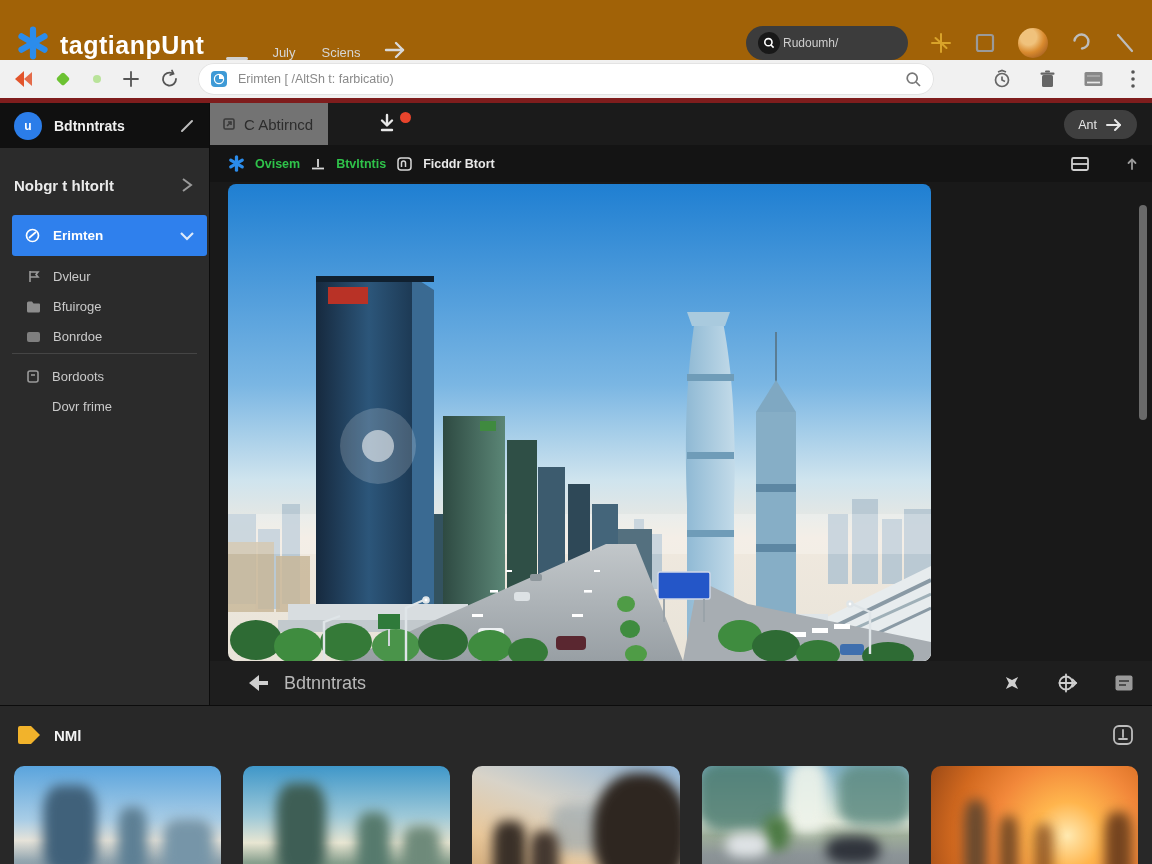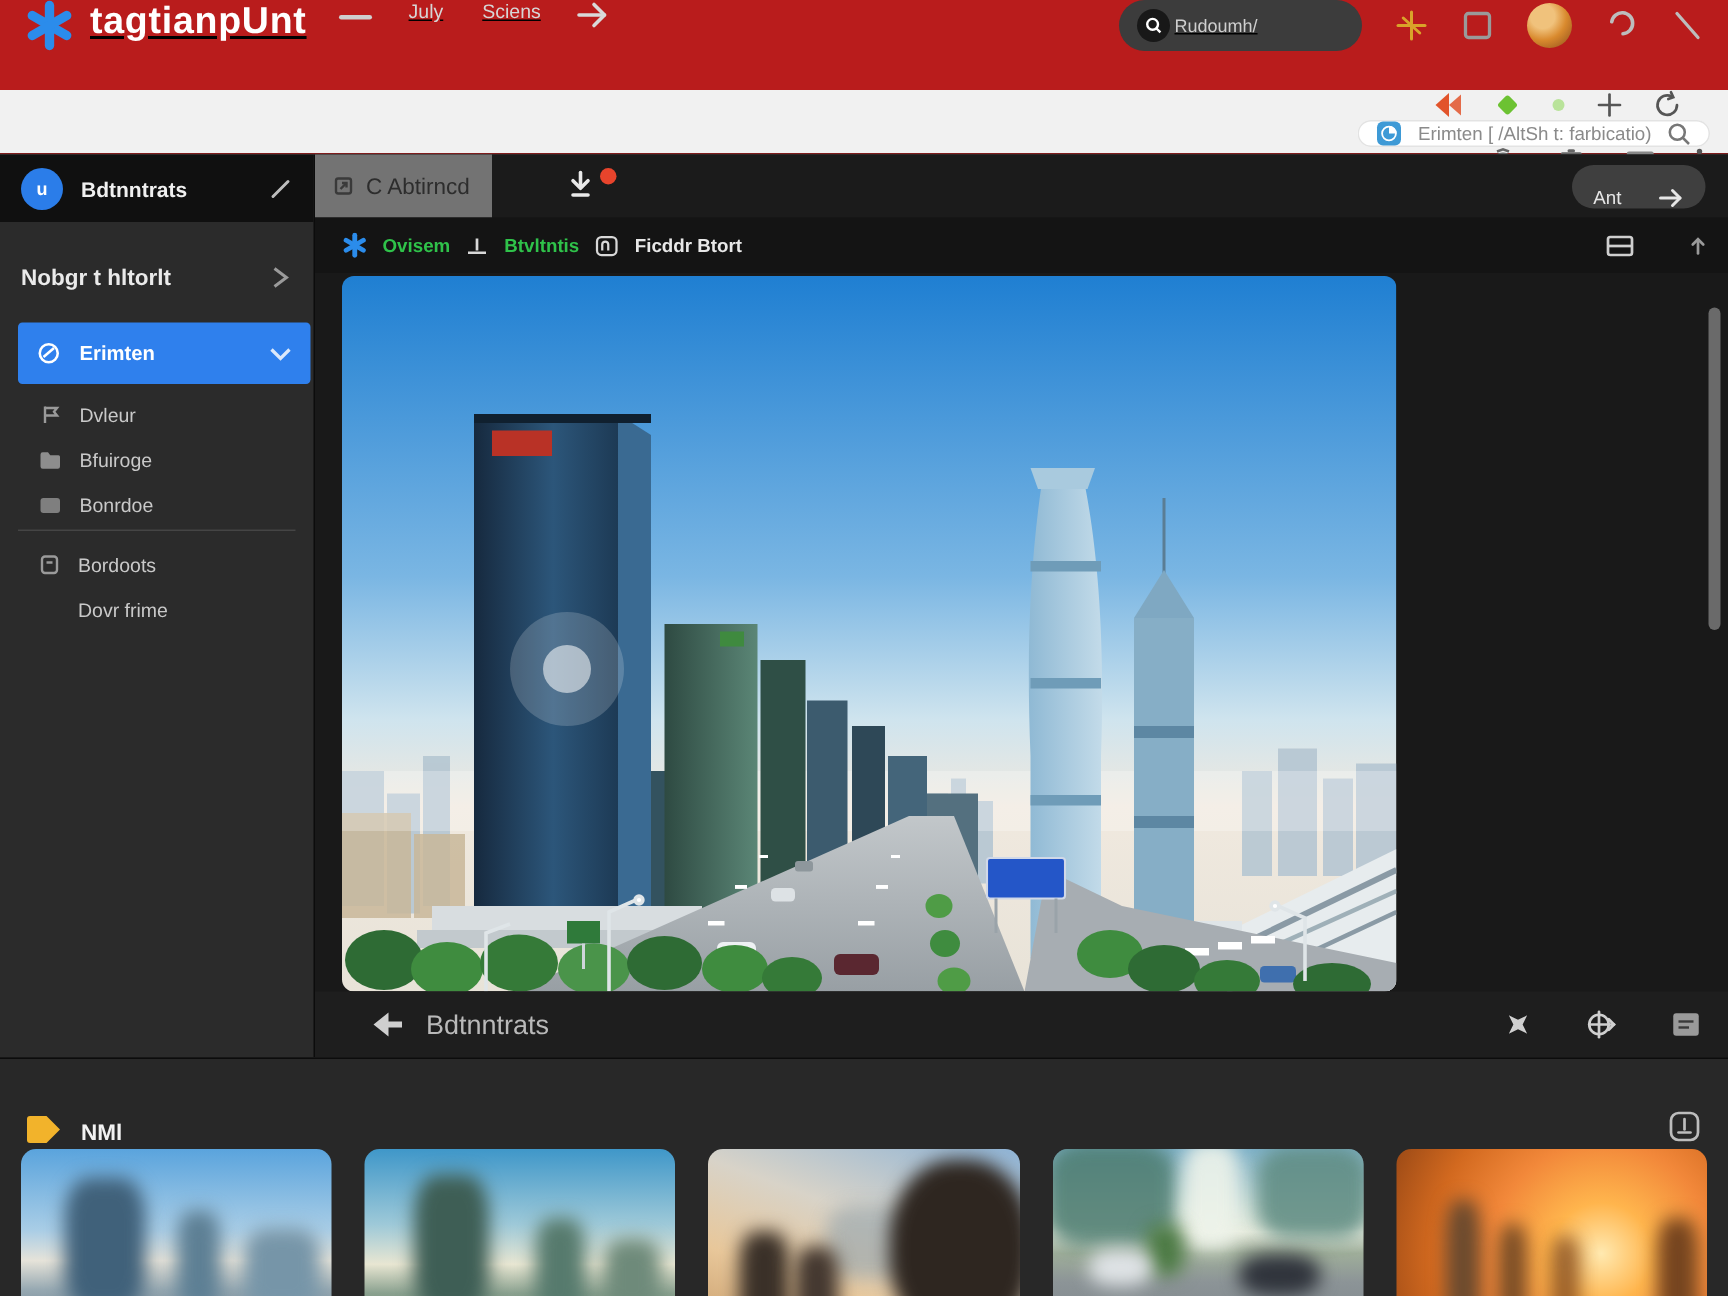--- a/index.html
+++ b/index.html
@@ -1,35 +1,35 @@
 <!DOCTYPE html>
 <html><head>
 <meta charset="utf-8">
 <style>
   * { margin:0; padding:0; box-sizing:border-box; }
   html,body { width:1152px; height:864px; overflow:hidden; background:#111;
     font-family:"Liberation Sans", sans-serif; }
   .ic { display:inline-flex; align-items:center; justify-content:center; flex:none; }
 
   
-  .topbar { position:relative; height:60px; background:#b91c1c; display:flex; align-items:flex-start; padding:0 16px;text-decoration:underline; }
+  .topbar { position:relative; height:60px; background:#a16207; display:flex; align-items:flex-end; padding:0 16px; }
   .brand { color:#fff; font-size:25px; font-weight:bold; letter-spacing:.5px; margin-left:10px; }
   .dash { width:22px; height:3px; background:#cfcfcf; border-radius:2px; margin:10px 0 0 22px; }
   .menu { display:flex; gap:26px; margin-left:24px; }
   .menu span { color:#d6d6d6; font-size:13px; cursor:default; }
   .top-right { margin-left:auto; display:flex; align-items:center; gap:22px; }
   .searchpill { display:flex; align-items:center; gap:3px; background:#3c3c3c; border-radius:17px;
     height:34px; width:162px; padding:0 12px; }
   .searchpill .bub { width:22px; height:22px; border-radius:50%; background:#181818; }
   .searchpill span { color:#cfcfcf; font-size:12px; }
   .avatar { width:30px; height:30px; border-radius:50%;
     background:radial-gradient(circle at 35% 30%, #f0c27c 0 28%, #d98a2e 55%, #8a4a1a 100%); }
 
   
-  .toolbar { height:43px; background:#f1f1f1; border-bottom:1px solid #7f1d1d; display:flex; align-items:flex-end; padding:0 12px;flex-direction:column; }
+  .toolbar { height:43px; background:#f1f1f1; border-bottom:5px solid #7f1d1d; display:flex; align-items:center; padding:0 12px; }
   .toolbar .navicons { display:flex; align-items:center; gap:20px; margin-right:18px; }
   .addressbar { flex:1; max-width:736px; height:32px; background:#fff; border-radius:16px; display:flex;
     align-items:center; padding:0 12px; gap:10px; box-shadow:0 0 0 1px #e3e3e3 inset; }
   .addrtext { flex:1; color:#8a8a8a; font-size:12.5px; }
   .tool-right { margin-left:auto; display:flex; align-items:center; gap:26px; padding-right:4px; }
 
   
   .mid { display:flex; height:602px; }
 
   
@@ -53,42 +53,42 @@
 
   
   .maincol { position:relative; flex:1; background:#191919; }
   .tabstrip { position:absolute; top:0; left:0; right:0; height:42px; background:#1b1b1b; }
   .tab { position:absolute; left:0; top:0; width:118px; height:42px; background:#737373; display:flex;
     align-items:center; gap:8px; padding:0 12px; }
   .tab .lbl { color:#2d2d2d; font-size:15px; }
   .notif { position:absolute; left:168px; top:10px; }
   .reddot { position:absolute; left:190px; top:9px; width:11px; height:11px; border-radius:50%; background:#e8442c; }
   .antbtn { position:absolute; right:15px; top:7px; height:29px; min-width:72px; background:#3f3f3f;
-    border-radius:15px; display:flex; align-items:flex-end; justify-content:center; gap:24px; padding:0 14px; }
+    border-radius:15px; display:flex; align-items:center; justify-content:center; gap:8px; padding:0 14px; }
   .antbtn .lbl { color:#e6e6e6; font-size:12.5px; }
 
   .infobar { position:absolute; top:42px; left:0; right:0; height:37px; background:#141414;
     display:flex; align-items:center; gap:10px; padding:0 14px 0 18px; }
   .crumb-green { color:#2fc24a; font-size:12.5px; font-weight:bold; }
   .crumb-white { color:#e8e8e8; font-size:12.5px; font-weight:bold; }
   .infobar .spacer { flex:1; }
 
   .canvas { position:absolute; top:79px; left:0; right:0; height:479px; background:#191919; }
   .hero { position:absolute; left:18px; top:2px; width:703px; height:477px; border-radius:8px; overflow:hidden; }
   .vscroll { position:absolute; right:5px; top:23px; width:8px; height:215px; background:#6a6a6a; border-radius:4px; }
 
   .actionbar { position:absolute; top:558px; left:0; right:0; height:44px; background:#1e1e1e;
     display:flex; align-items:center; gap:14px; padding:0 18px; }
   .actionbar .lbl { color:#b9b9b9; font-size:18px; }
   .actionbar .spacer { flex:1; }
   .actionbar .ic { margin-left:20px; }
 
   
   .bottom { position:relative; height:159px; background:#282828; border-top:1px solid #0c0c0c; }
-  .b-head { position:absolute; top:0; left:0; right:0; height:58px; display:flex; align-items:flex-end;
+  .b-head { position:absolute; top:0; left:0; right:0; height:58px; display:flex; align-items:center;
     gap:12px; padding:0 16px; }
   .b-head .lbl { color:#f2f2f2; font-size:15px; font-weight:bold; }
   .b-head .spacer { flex:1; }
   .thumbrow { position:absolute; top:60px; left:0; right:0; display:flex; gap:22px; padding:0 14px; }
   .thumb { flex:1; height:120px; border-radius:10px; overflow:hidden; position:relative; background:#555; }
   .thumb .tl { position:absolute; filter:blur(6px); border-radius:30%; }
   .t1 { background:linear-gradient(180deg,#5aa4dd 0%,#a9cde6 45%,#e6e3d9 62%,#97a9b2 78%,#64798a 100%); }
   .t1 .a { left:14%; top:16%; width:26%; height:74%; background:#40617a; }
   .t1 .b { left:50%; top:34%; width:14%; height:56%; background:#5d7f94; }
   .t1 .c { right:4%; top:44%; width:24%; height:46%; background:#7695a8; }

